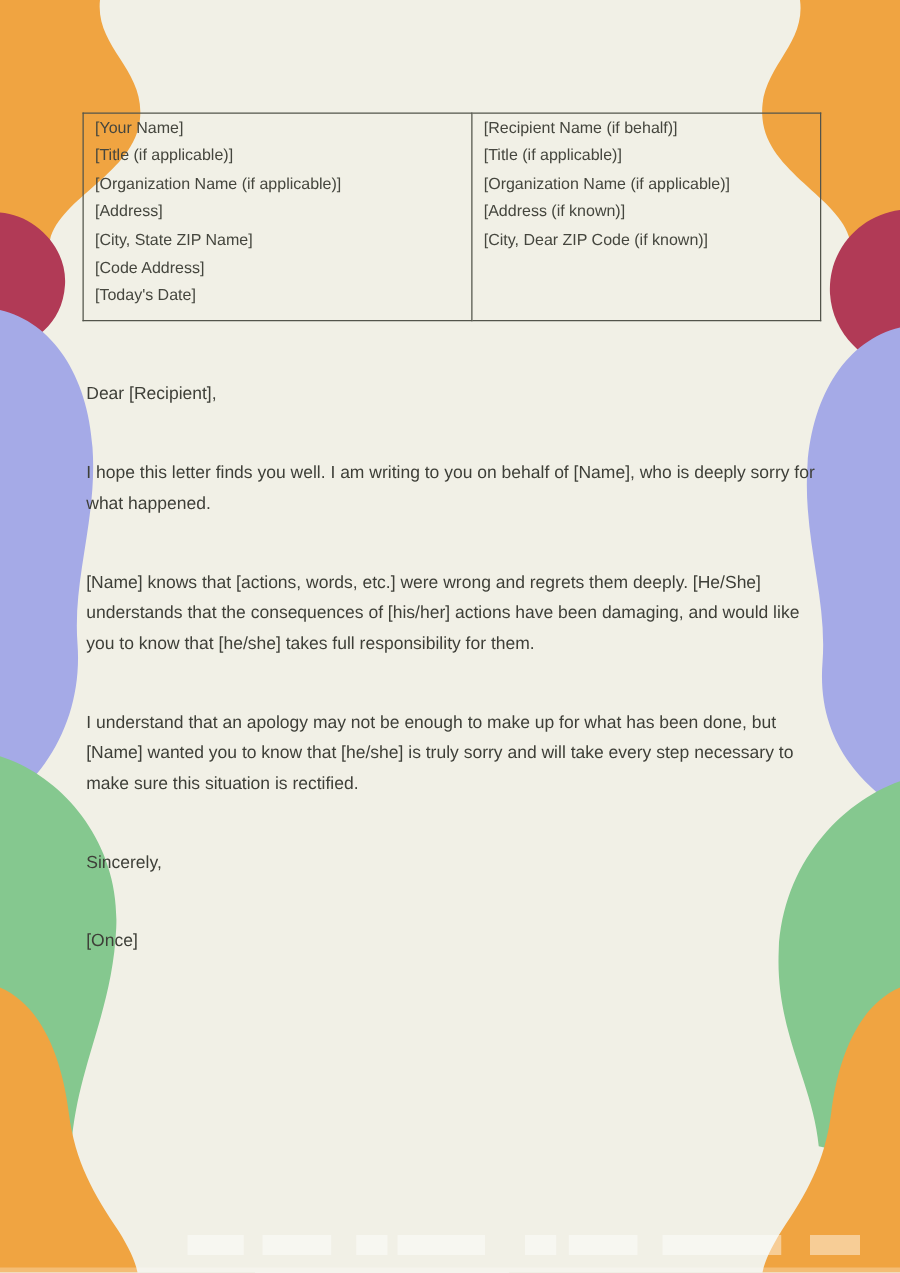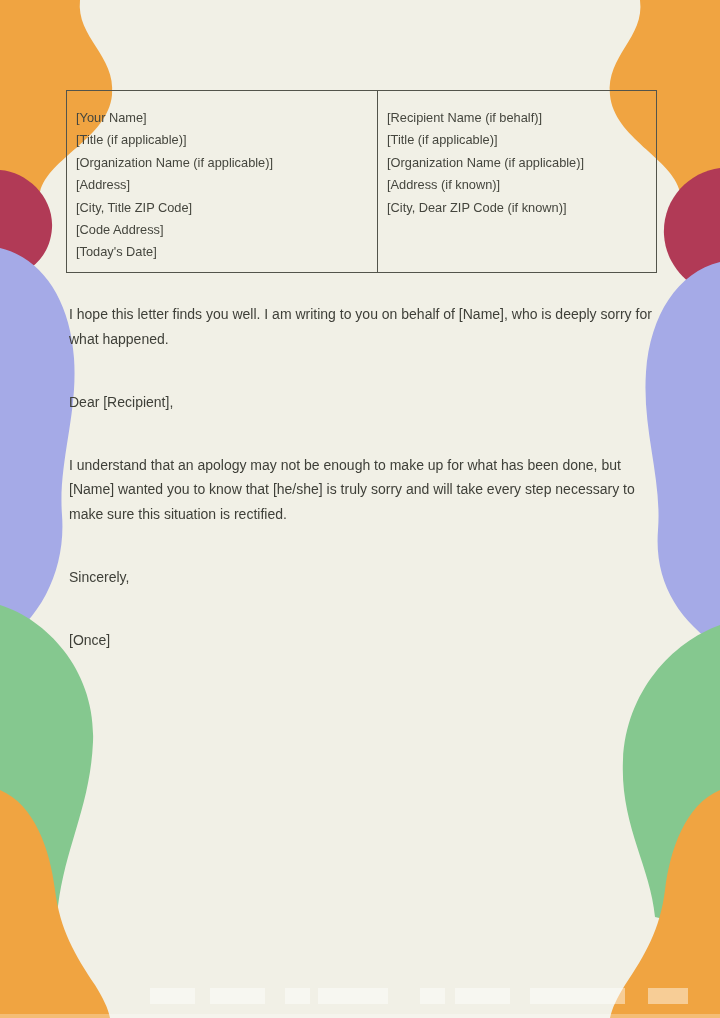--- a/index.html
+++ b/index.html
@@ -14,21 +14,21 @@
   }
   .blobs{position:absolute;left:0;top:0;width:720px;height:1018px;display:block;}
   .content{position:absolute;left:0;top:0;width:720px;height:1018px;}
   table.header-table{
     position:absolute;left:66px;top:90px;width:591px;
     border-collapse:collapse;table-layout:fixed;
   }
   table.header-table td{
     border:1px solid #53544B;
     vertical-align:top;
-    padding:16px 9px 8px 9px;
+    padding:0 9px 8px 9px;
   }
   td.cell-left{width:292px;}
   .tline{
     font-size:12.8px;line-height:22.4px;color:#45463E;
     white-space:nowrap;overflow:hidden;
   }
   .letter-body{
     position:absolute;left:69px;top:302px;width:584px;
   }
   .letter-body p{
@@ -62,38 +62,39 @@
   <div class="content">
 
     <table class="header-table">
       <tbody>
           <tr>
         <td class="cell-left">
           <div class="tline">[Your Name]</div>
           <div class="tline">[Title (if applicable)]</div>
           <div class="tline">[Organization Name (if applicable)]</div>
           <div class="tline">[Address]</div>
-          <div class="tline">[City, Title ZIP Code]</div>
+          <div class="tline">[City, State ZIP Name]</div>
           <div class="tline">[Code Address]</div>
           <div class="tline">[Today's Date]</div>
         </td>
         <td class="cell-right">
           <div class="tline">[Recipient Name (if behalf)]</div>
           <div class="tline">[Title (if applicable)]</div>
           <div class="tline">[Organization Name (if applicable)]</div>
           <div class="tline">[Address (if known)]</div>
           <div class="tline">[City, Dear ZIP Code (if known)]</div>
         </td>
       </tr>
     </tbody>
       </table>
 
     <div class="letter-body">
+      <p>Dear [Recipient],</p>
       <p>I hope this letter finds you well. I am writing to you on behalf of [Name], who is deeply sorry for what happened.</p>
-      <p>Dear [Recipient],</p>
+      <p>[Name] knows that [actions, words, etc.] were wrong and regrets them deeply. [He/She] understands that the consequences of [his/her] actions have been damaging, and would like you to know that [he/she] takes full responsibility for them.</p>
       <p>I understand that an apology may not be enough to make up for what has been done, but [Name] wanted you to know that [he/she] is truly sorry and will take every step necessary to make sure this situation is rectified.</p>
       <p>Sincerely,</p>
       <p>[Once]</p>
     </div>
 
     <div class="watermark-strip">
       <span class="wm" style="left:150px;width:45px;"></span>
       <span class="wm" style="left:210px;width:55px;"></span>
       <span class="wm" style="left:285px;width:25px;"></span>
       <span class="wm" style="left:318px;width:70px;"></span>

